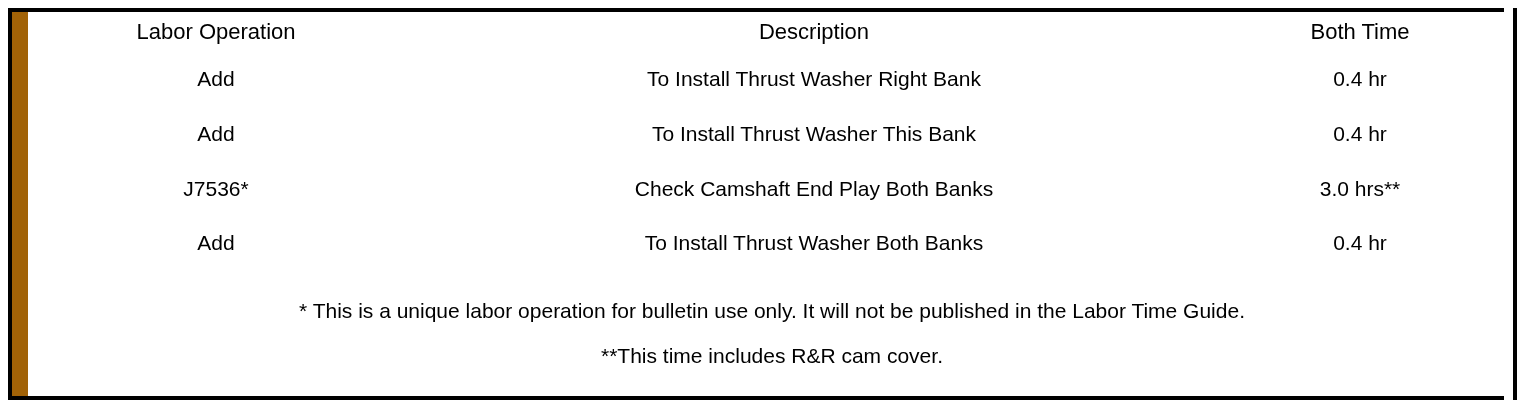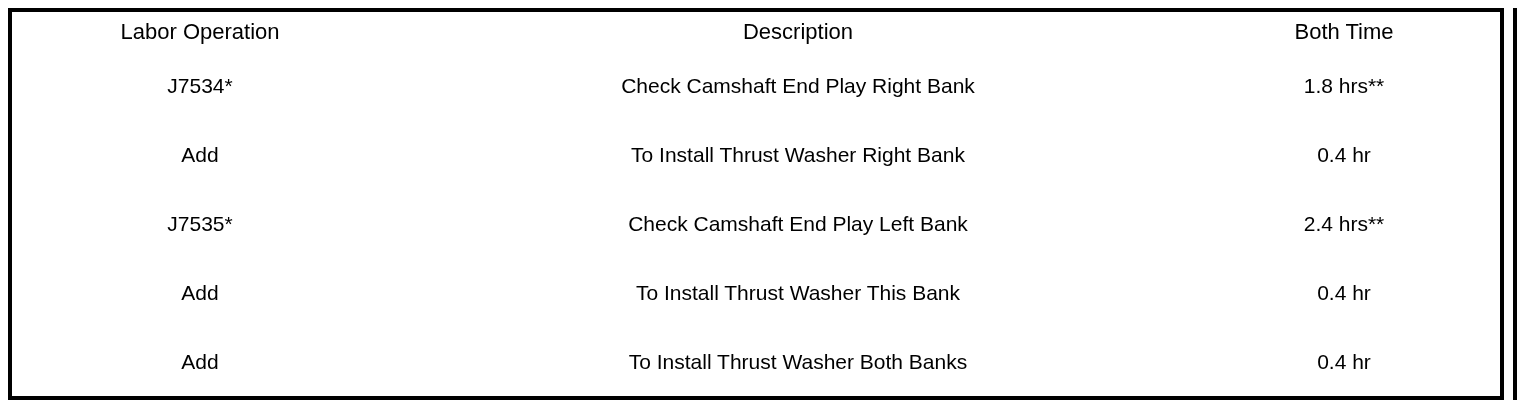--- a/index.html
+++ b/index.html
@@ -25,20 +25,21 @@
   
   .labor-table-wrap {
     position: absolute;
     left: 8px;
     top: 8px;
     width: 1496px;   
     height: 392px;   
     box-sizing: border-box;
     border: 4px solid #000000;
     background: #a16207;
+    padding-left: 16px;
   }
 
   table.labor-table {
     width: 100%;
     height: 100%;
     border-collapse: collapse;
     table-layout: fixed;
     font-size: 21px;
   }
 
@@ -120,56 +121,57 @@
         <tr>
           <th class="rule-r rule-b-strong">Labor Operation</th>
           <th class="rule-r rule-b-strong">Description</th>
           <th class="rule-r rule-b-strong">Both Time</th>
           <th class="rule-b-strong"></th>
         </tr>
       </thead>
 
       <tbody>
 
-        <tr>
-          <td class="rule-r rule-b">J7534*</td>
-          <td class="rule-r rule-b">Check Camshaft End Play Right Bank</td>
-          <td class="rule-r rule-b">1.8 hrs**</td>
-          <td class="rule-b"></td>
-        </tr>
 
         <tr>
           <td class="rule-r rule-b">Add</td>
           <td class="rule-r rule-b">To Install Thrust Washer Right Bank</td>
           <td class="rule-r rule-b">0.4 hr</td>
           <td class="rule-b"></td>
         </tr>
 
-        <tr>
-          <td class="rule-r rule-b">J7535*</td>
-          <td class="rule-r rule-b">Check Camshaft End Play Left Bank</td>
-          <td class="rule-r rule-b">2.4 hrs**</td>
-          <td class="rule-b"></td>
-        </tr>
 
         <tr>
           <td class="rule-r rule-b">Add</td>
           <td class="rule-r rule-b">To Install Thrust Washer This Bank</td>
           <td class="rule-r rule-b">0.4 hr</td>
           <td class="rule-b"></td>
         </tr>
 
+        <tr>
+          <td class="rule-r rule-b">J7536*</td>
+          <td class="rule-r rule-b">Check Camshaft End Play Both Banks</td>
+          <td class="rule-r rule-b">3.0 hrs**</td>
+          <td class="rule-b"></td>
+        </tr>
 
         <tr>
           <td class="rule-r rule-b">Add</td>
           <td class="rule-r rule-b">To Install Thrust Washer Both Banks</td>
           <td class="rule-r rule-b">0.4 hr</td>
           <td class="rule-b"></td>
         </tr>
 
+        <tr>
+          <td class="footnotes" colspan="4">
+            <div class="footnote-line">* This is a unique labor operation for bulletin use only. It will not be published in the Labor Time Guide.</div>
+            <div class="footnote-gap"></div>
+            <div class="footnote-line">**This time includes R&amp;R cam cover.</div>
+          </td>
+        </tr>
 
       </tbody>
     </table>
   </div>
 
   <div class="edge-rule"></div>
 
 </div>
 
 </body></html>

